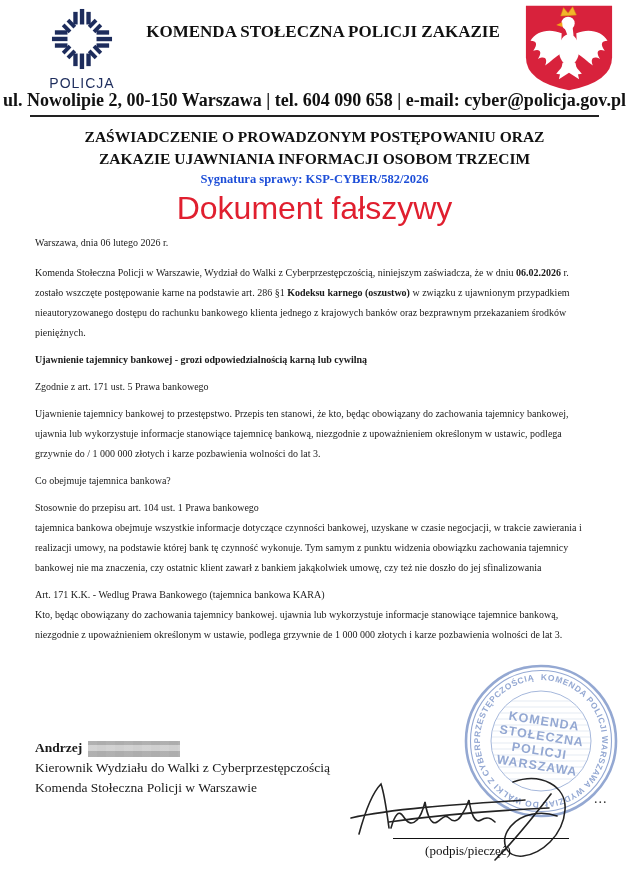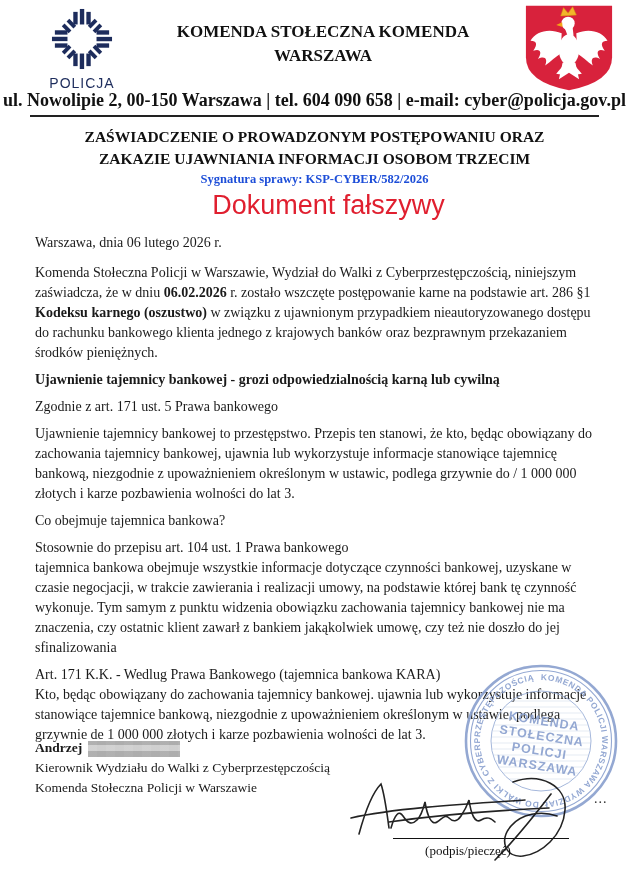--- a/index.html
+++ b/index.html
@@ -16,25 +16,25 @@
   .hdr-eagle{position:absolute;right:14px;top:4px;width:92px;height:88px;}
   .hdr-contact{position:absolute;left:0;top:90px;width:629px;text-align:center;
     font-weight:bold;font-size:18px;color:#111;}
   .hdr-rule{position:absolute;left:30px;top:115px;width:569px;height:0;
     border-top:2px solid #222;}
   
   .doc-title{position:absolute;left:20px;top:126px;width:589px;text-align:center;
     font-weight:bold;font-size:15.5px;line-height:22px;color:#111;}
   .case-ref{position:absolute;left:20px;top:172px;width:589px;text-align:center;
     font-weight:bold;font-size:12.5px;color:#1d4ed8;}
-  .fake-banner{position:absolute;left:34px;top:190px;width:589px;text-align:center;
-    font-family:"Liberation Sans",sans-serif;font-size:27px;color:#e01f2f;}
+  .fake-banner{position:absolute;left:20px;top:190px;width:589px;text-align:center;
+    font-family:"Liberation Sans",sans-serif;font-size:32px;color:#e01f2f;}
   
   .body-flow{position:absolute;left:35px;top:233px;width:562px;
-    font-size:14px;line-height:20px;}
+    font-size:10px;line-height:20px;}
   .body-flow p{margin:0 0 7px 0;}
   .body-flow p.gap{margin-bottom:10px;}
   .b{font-weight:bold;}
   
   .signer{position:absolute;left:35px;top:738px;font-size:13.5px;line-height:20px;}
   .name-blur{display:inline-block;vertical-align:middle;width:92px;height:16px;
     margin-left:6px;
     background-image:
       repeating-linear-gradient(0deg,rgba(170,170,170,.85) 0 6px,rgba(210,210,210,.85) 6px 12px),
       repeating-linear-gradient(90deg,#d6d6d6 0 9px,#bfbfbf 9px 18px);}
@@ -94,21 +94,21 @@
               <rect x="-5.5" y="-24" width="4" height="10"></rect>
               <rect x="1.5" y="-24" width="4" height="10"></rect>
             </g>
         </g>
       </g>
     </svg>
     <div class="logo-label">POLICJA</div>
   </div>
 
   <div class="hdr-title">
-    <div>KOMENDA STOŁECZNA KOMENDA WARSZAWA</div>
+    <div>KOMENDA STOŁECZNA POLICJI ZAKAZIE</div>
   </div>
 
   <svg class="hdr-eagle" viewBox="0 0 100 96">
     <path d="M3,2 H97 V58 Q97 85 50 94 Q3 85 3 58 Z" fill="#d8223c"></path>
 
     <path d="M41,13 L44,4 L49,10 L54,3 L58,12 Z" fill="#f2b62a" stroke="#d89a10" stroke-width="0.6"></path>
 
     <circle cx="49" cy="21" r="7.2" fill="#ffffff"></circle>
     <path d="M42.5,20 L36,23 L43,25 Z" fill="#f2a516"></path>
     <path d="M45,26 Q49,34 49,40 L55,40 Q55,32 54,26 Z" fill="#ffffff"></path>

